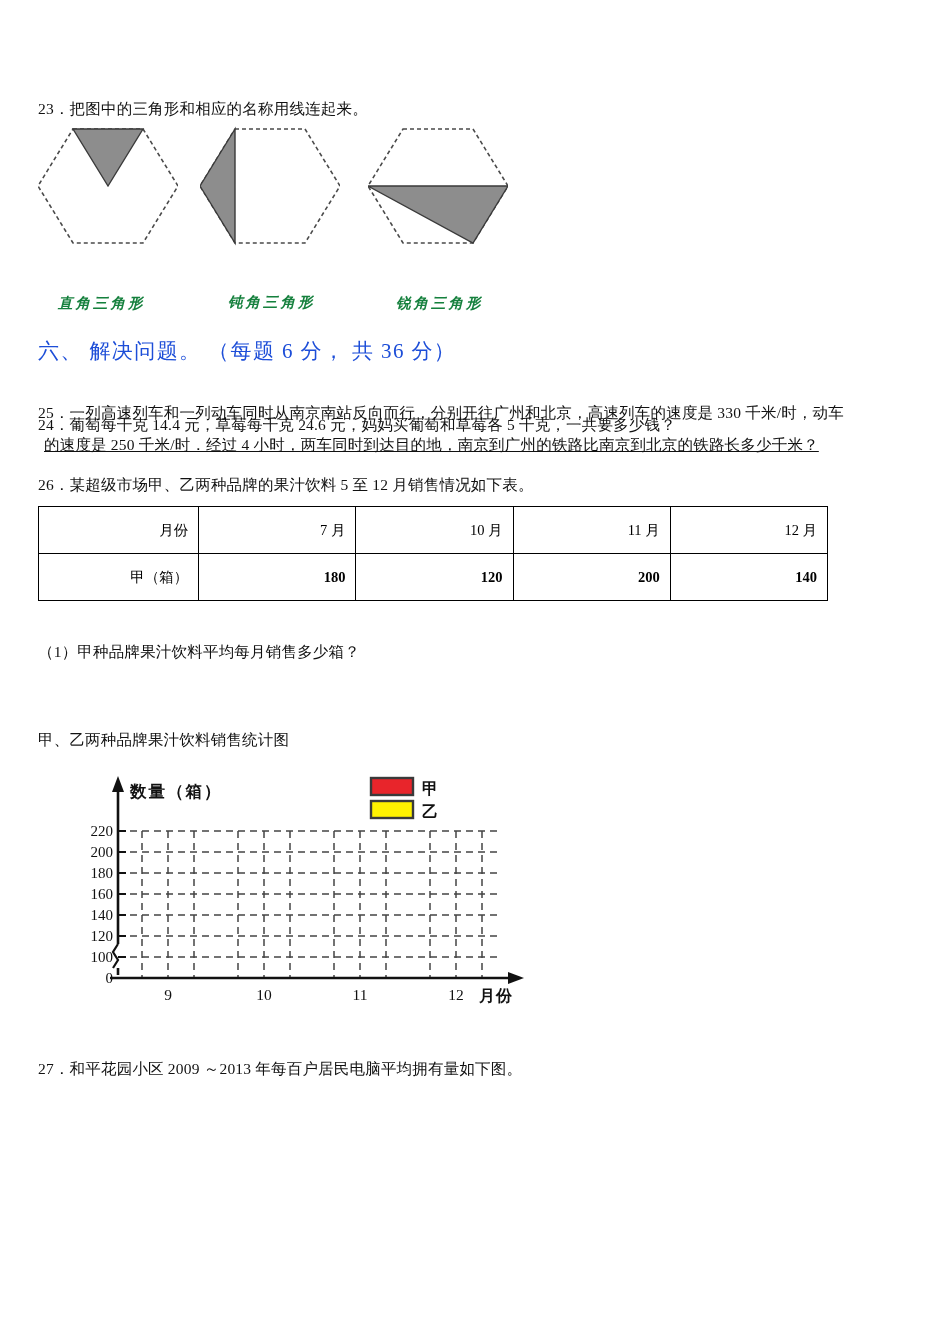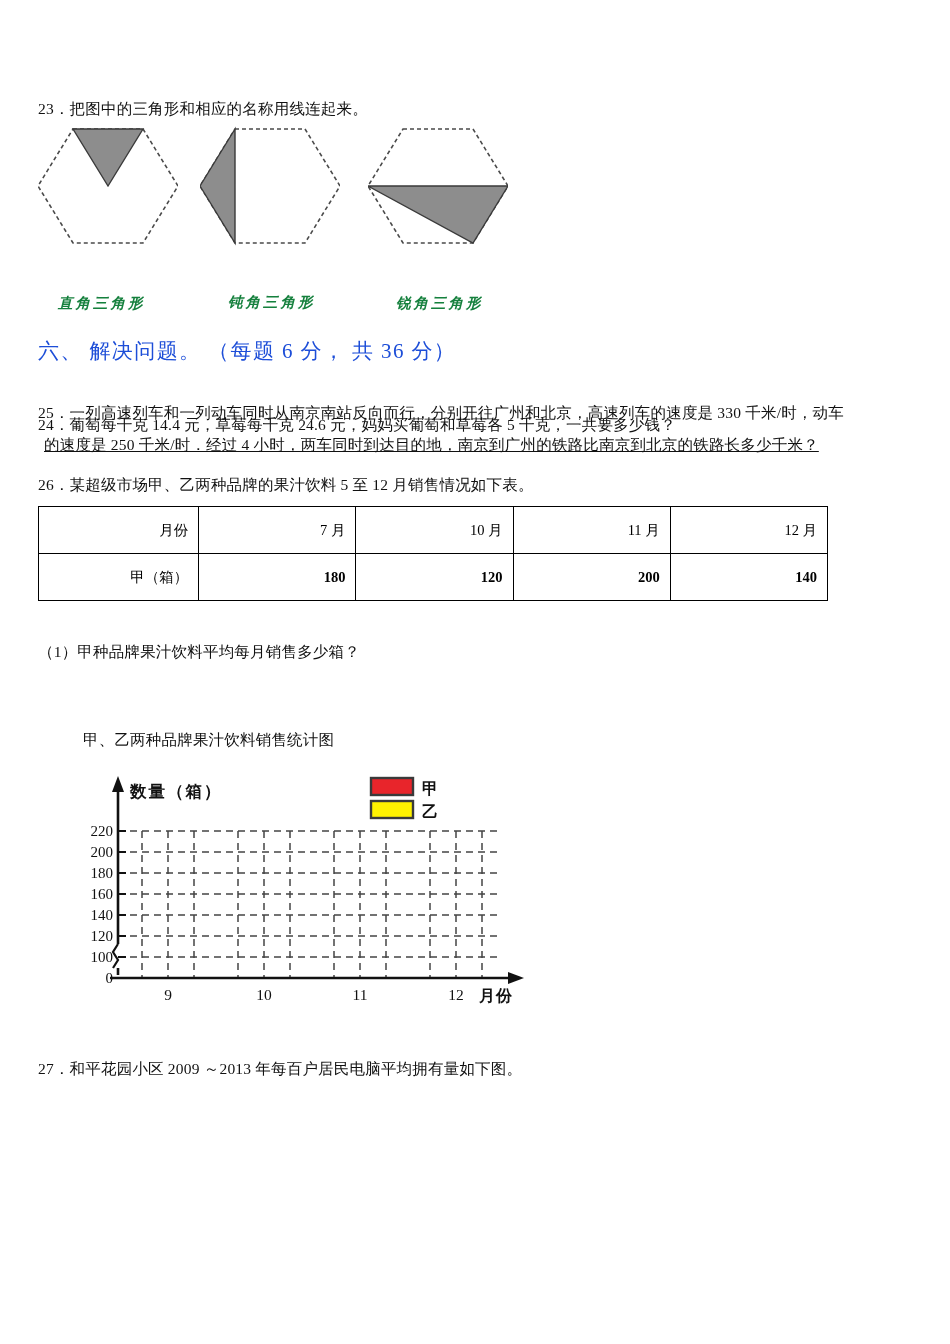--- a/index.html
+++ b/index.html
@@ -165,21 +165,21 @@
         <td class="rowhead">甲（箱）</td>
         <td>180</td>
         <td>120</td>
         <td>200</td>
         <td>140</td>
       </tr>
     </tbody>
   </table>
 
   <div class="q-line" style="left:38px; top:631px;margin-top:10px;">（1）甲种品牌果汁饮料平均每月销售多少箱？</div>
-  <div class="q-line" style="left:38px; top:729px;margin-left:45px;">甲、乙两种品牌果汁饮料销售统计图</div>
+  <div class="q-line" style="left:38px; top:729px;">甲、乙两种品牌果汁饮料销售统计图</div>
 
   <div id="chart">
     <svg class="chart-svg" width="480" height="255" viewBox="0 0 480 255">
 
       <g stroke="#444" stroke-width="1.5" stroke-dasharray="7,5" fill="none">
         <line x1="38" y1="61" x2="418" y2="61"></line>
         <line x1="38" y1="82" x2="418" y2="82"></line>
         <line x1="38" y1="103" x2="418" y2="103"></line>
         <line x1="38" y1="124" x2="418" y2="124"></line>
         <line x1="38" y1="145" x2="418" y2="145"></line>

